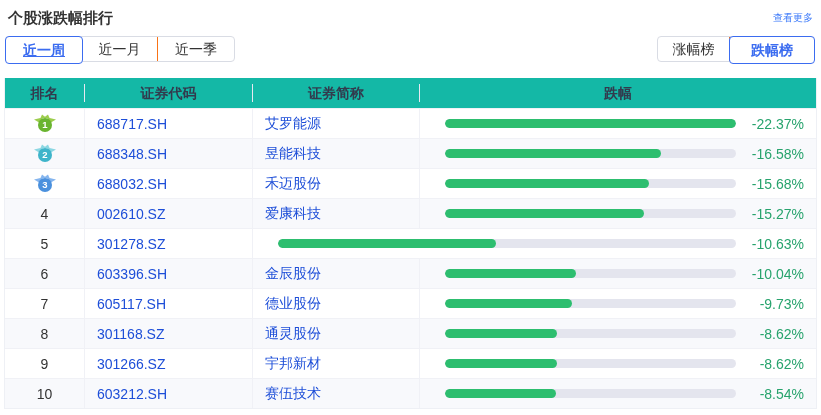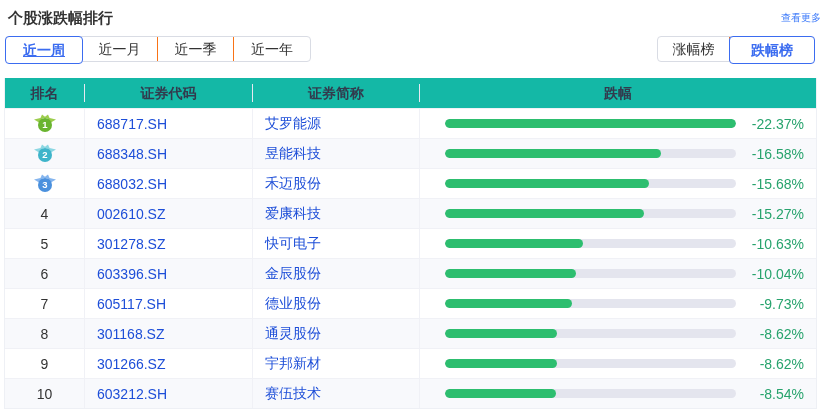--- a/index.html
+++ b/index.html
@@ -1,20 +1,20 @@
 <!DOCTYPE html>
 <html><head>
 <meta charset="utf-8">
 <style>
   * { margin:0; padding:0; box-sizing:border-box; }
   html,body { width:821px; height:415px; background:#fff; overflow:hidden;
     font-family:"Liberation Sans","DejaVu Sans",sans-serif; color:#333; }
 
   .top-row { display:flex; justify-content:space-between; align-items:center;
-    padding:10px 0 0 8px; height:26px;gap:8px; }
+    padding:10px 8px 0 8px; height:26px;gap:8px; }
   .page-title { font-size:15px; font-weight:bold; color:#333; }
   .more-link { font-size:10px; color:#3e7bfa; cursor:pointer; }
 
   .controls-row { display:flex; justify-content:space-between; margin:10px 6px 0 5px; height:28px;gap:16px; }
   .seg-group { display:flex; border:1px solid #d9dce4; border-radius:4px; height:26px; background:#fff; }
   .seg { width:76px; height:24px; line-height:24px; text-align:center; font-size:14px;
     color:#333; border-right:1px solid #f97316; cursor:pointer; }
   .seg:last-child { border-right:none; }
   .seg.selected { position:relative; z-index:2; margin:-1px; width:78px; height:28px;
     line-height:26px; border:1px solid #3b6cf0; border-radius:4px; color:#3b6cf0;
@@ -57,21 +57,20 @@
 <div class="top-row">
   <div class="page-title">个股涨跌幅排行</div>
   <div class="more-link">查看更多</div>
 </div>
 
 <div class="controls-row">
   <div class="seg-group">
     <div class="seg selected u">近一周</div>
     <div class="seg">近一月</div>
     <div class="seg">近一季</div>
-    <div class="seg">近一年</div>
   </div>
   <div class="seg-group toggle">
     <div class="seg">涨幅榜</div>
     <div class="seg selected">跌幅榜</div>
   </div>
 </div>
 
 <div class="rank-table">
   <div class="thead">
     <div class="th col-rank">排名</div>
@@ -149,21 +148,20 @@
         <div class="bar-track">
             <div class="bar-fill" style="width: 68.2611%;"></div>
           </div>
         <div class="pct">-15.27%</div>
       </div>
     </div>
 
     <div class="trow">
       <div class="td col-rank">5</div>
       <div class="td col-code">301278.SZ</div>
-      <div class="td col-name">快可电子</div>
       <div class="td col-change">
         <div class="bar-track">
             <div class="bar-fill" style="width: 47.519%;"></div>
           </div>
         <div class="pct">-10.63%</div>
       </div>
     </div>
 
     <div class="trow">
       <div class="td col-rank">6</div>

